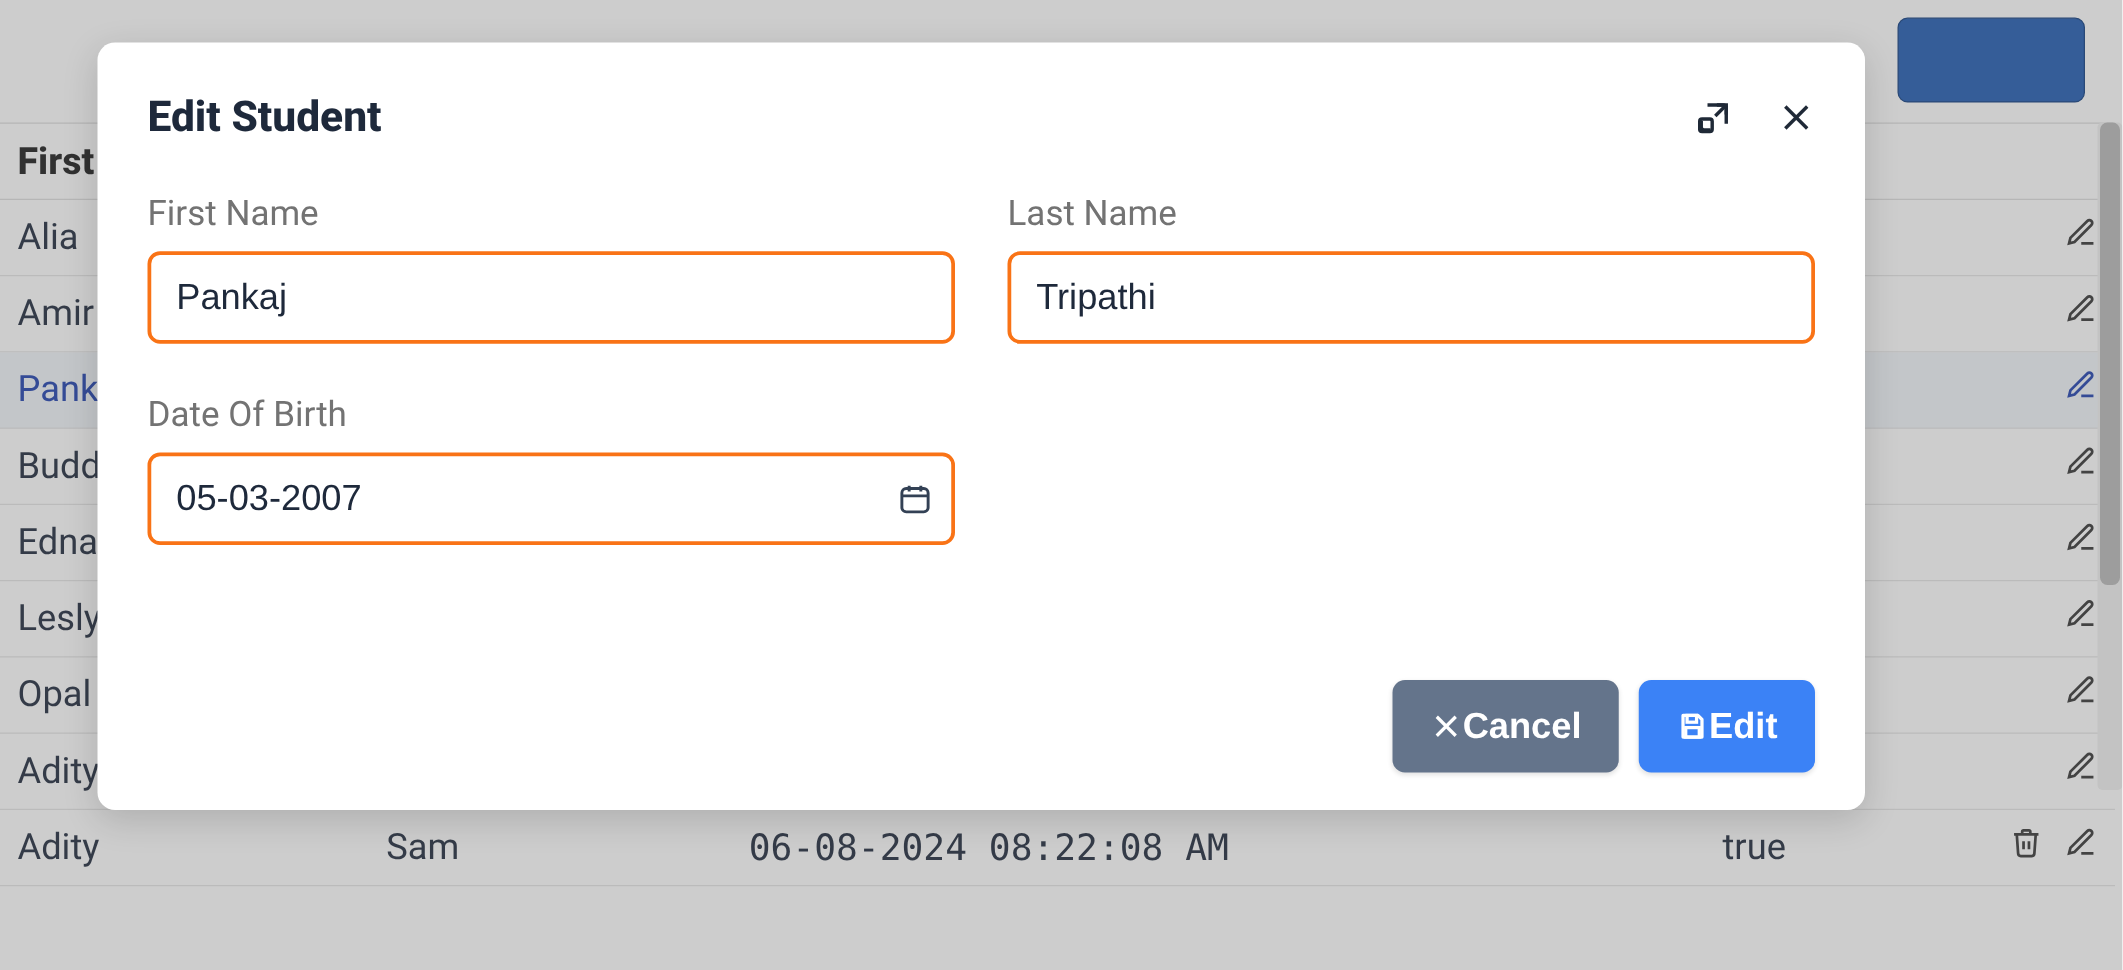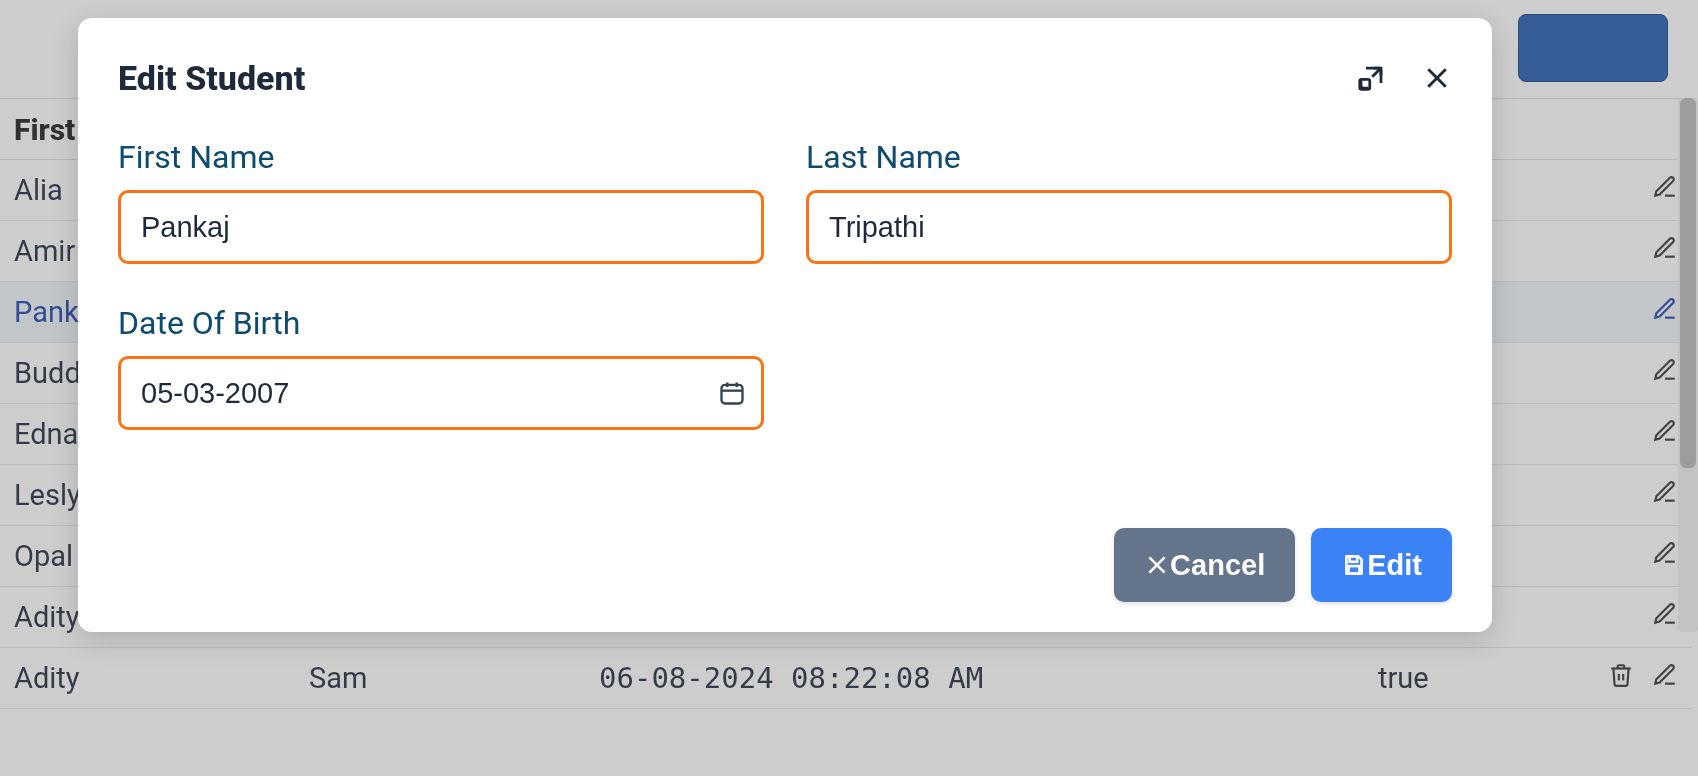--- a/index.html
+++ b/index.html
@@ -93,21 +93,21 @@
   
   .dim {
     position: absolute;
     inset: 0;
     background: rgba(100,100,100,0.32);
   }
 
   
   .modal {
     position: absolute;
-    top: 18px;
+    top: 34px;
     left: 78px;
     width: 1414px;
     height: 614px;
     background: #fff;
     border-radius: 14px;
     box-shadow: 0 8px 28px rgba(0,0,0,0.15);
     padding: 40px 40px 30px 40px;
     display: flex;
     flex-direction: column;
   }
@@ -131,22 +131,22 @@
   .hicon { cursor: pointer; display:flex; }
 
   .form-grid {
     display: grid;
     grid-template-columns: 1fr 1fr;
     column-gap: 42px;
     row-gap: 40px;
   }
   .field { display: flex; flex-direction: column; }
   .field-label {
-    font-size: 32px;
-    color: #0c4a6e;
+    font-size: 28px;
+    color: #737373;
     margin-bottom: 14px;
   }
   .text-input {
     height: 74px;
     border: 3px solid #f97316;
     border-radius: 10px;
     padding: 0 20px;
     font-size: 29px;
     color: #1e293b;
     outline: none;

